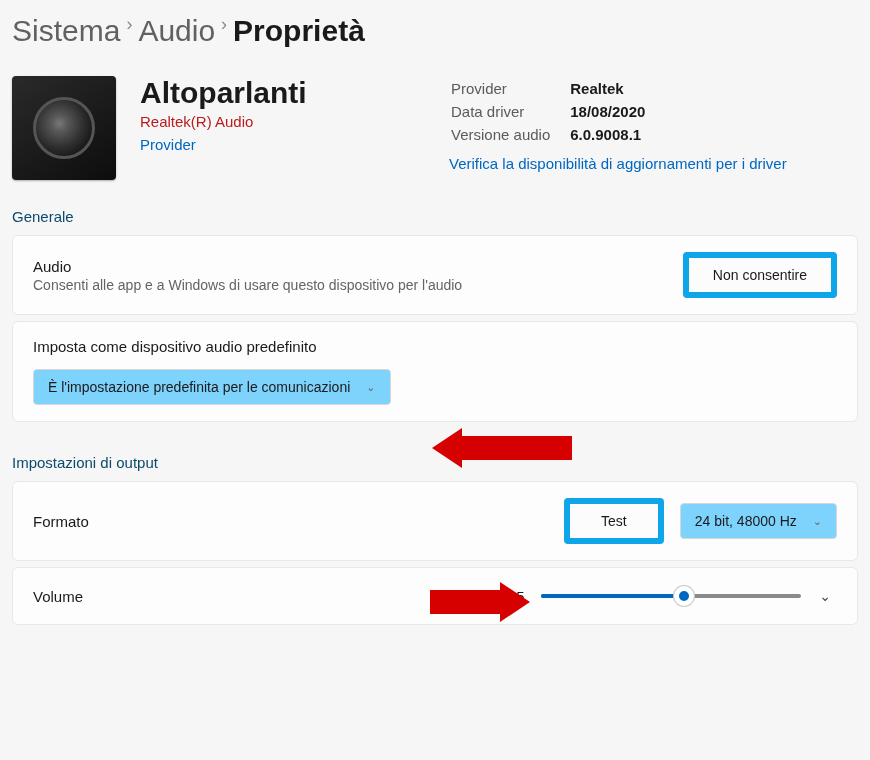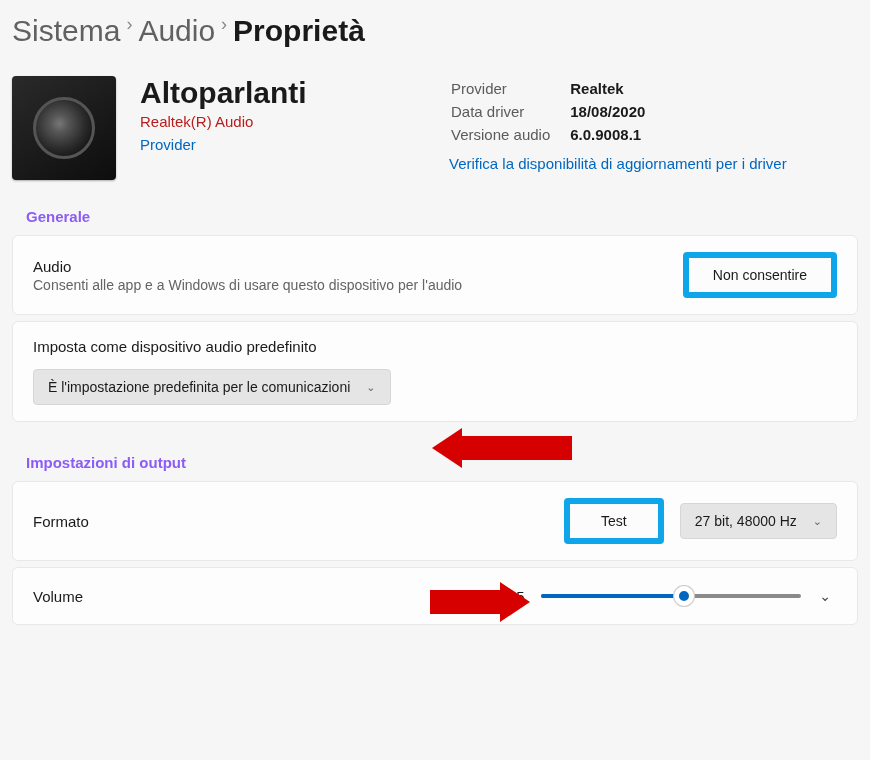--- a/index.html
+++ b/index.html
@@ -48,23 +48,23 @@
   .device-info .sub { font-size: 15px; color: #b91c1c; margin-top: 4px; }
   .rename-link { color: #0067c0; font-size: 15px; margin-top: 6px; display: inline-block; cursor: pointer; }
 
   .driver-col { flex: 1; font-size: 15px; color: #5b5b5b; }
   .driver-col table td { padding: 2px 18px 2px 0; }
   .driver-col table td.val { color: #1a1a1a; font-weight: 600; }
   .update-link { color: #0067c0; font-size: 15px; margin-top: 8px; display: inline-block; cursor: pointer; }
 
   .section-title {
     font-size: 15px;
-    font-weight: 700;
-    color: #8b5cf6;
-    padding: 0 12px 10px 26px;
+    font-weight: 400;
+    color: #0c4a6e;
+    padding: 0 12px 10px 12px;
   }
   .section-title.spaced { padding-top: 26px; }
 
   .card {
     background: #fdfdfd;
     border: 1px solid #e8e8e8;
     border-radius: 6px;
     margin: 0 12px 6px 12px;
     padding: 16px 20px;
     display: flex;
@@ -86,21 +86,21 @@
     min-width: 80px;
     text-align: center;
     display: inline-flex;
     align-items: center;
     justify-content: center;
     gap: 8px;
   }
   .btn.wide { padding: 9px 24px; }
 
   .select {
-    background: #e5e5e5;
+    background: #7dd3fc;
     border: 1px solid #d6d6d6;
     border-radius: 4px;
     padding: 9px 14px;
     font-size: 14px;
     cursor: pointer;
     display: inline-flex;
     align-items: center;
     gap: 16px;
   }
   .select .chev-d { font-size: 11px; color: #666; }
@@ -208,21 +208,21 @@
 </div>
 
 <div class="section-title spaced">Impostazioni di output</div>
 
 <div class="card" style="position:relative;">
   <div class="grow">
     <div class="card-title">Formato</div>
   </div>
   <div class="btn" style="min-width:100px;">Test</div>
   <div class="select">
-    <span>27 bit, 48000 Hz</span>
+    <span>24 bit, 48000 Hz</span>
     <span class="chev-d">⌄</span>
   </div>
 </div>
 
 <div class="arrow arrow-2">
   <svg viewBox="0 0 100 40">
     <polygon points="0,8 0,32 70,32 70,40 100,20 70,0 70,8" fill="#d70000"></polygon>
   </svg>
 </div>
 

